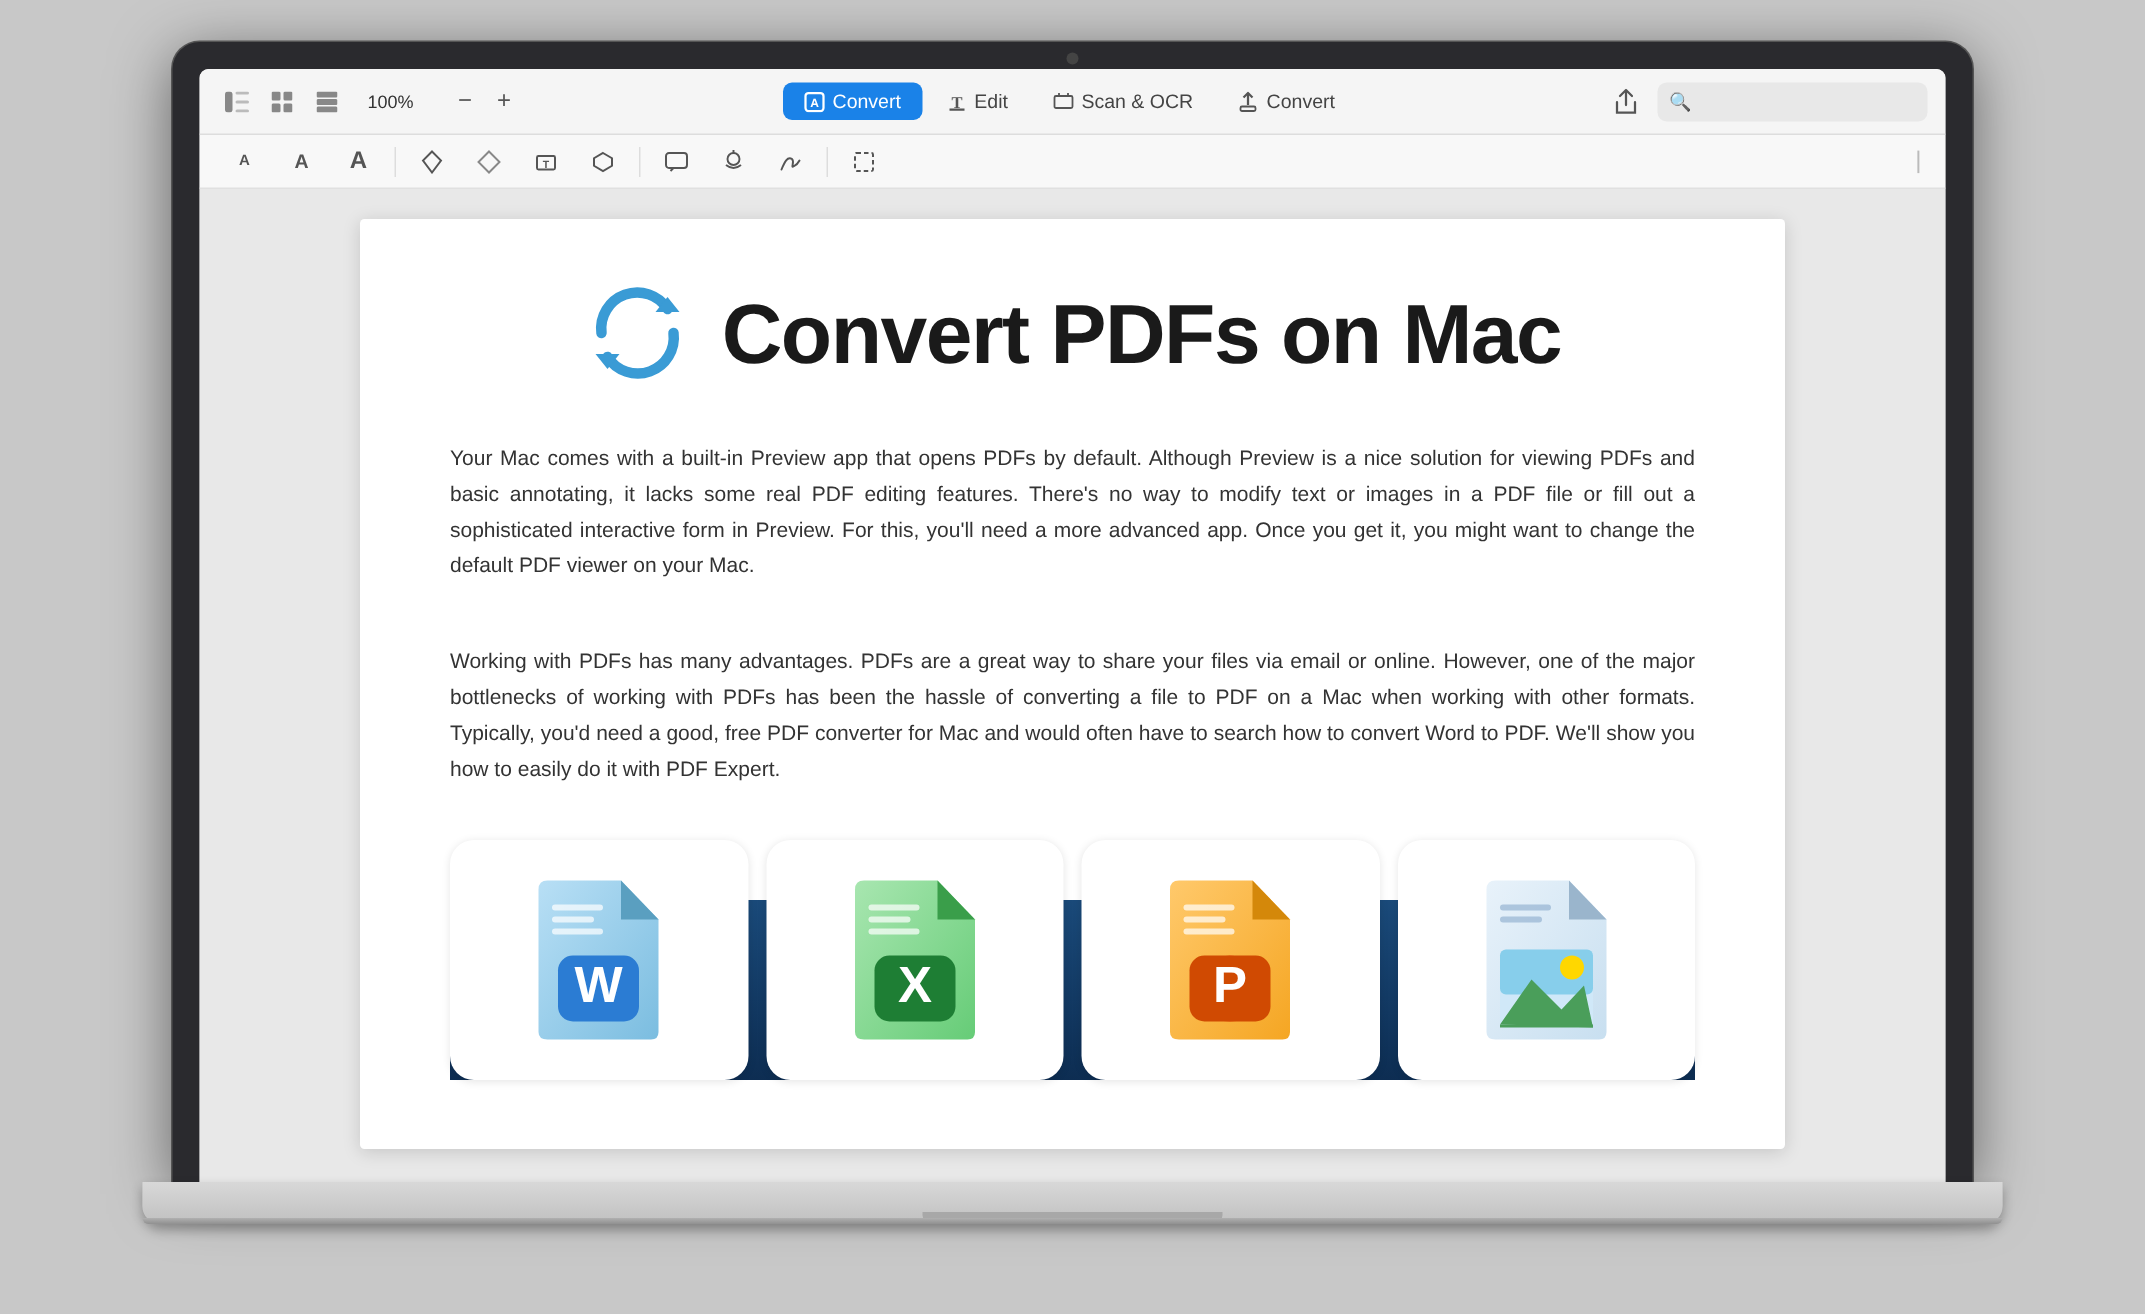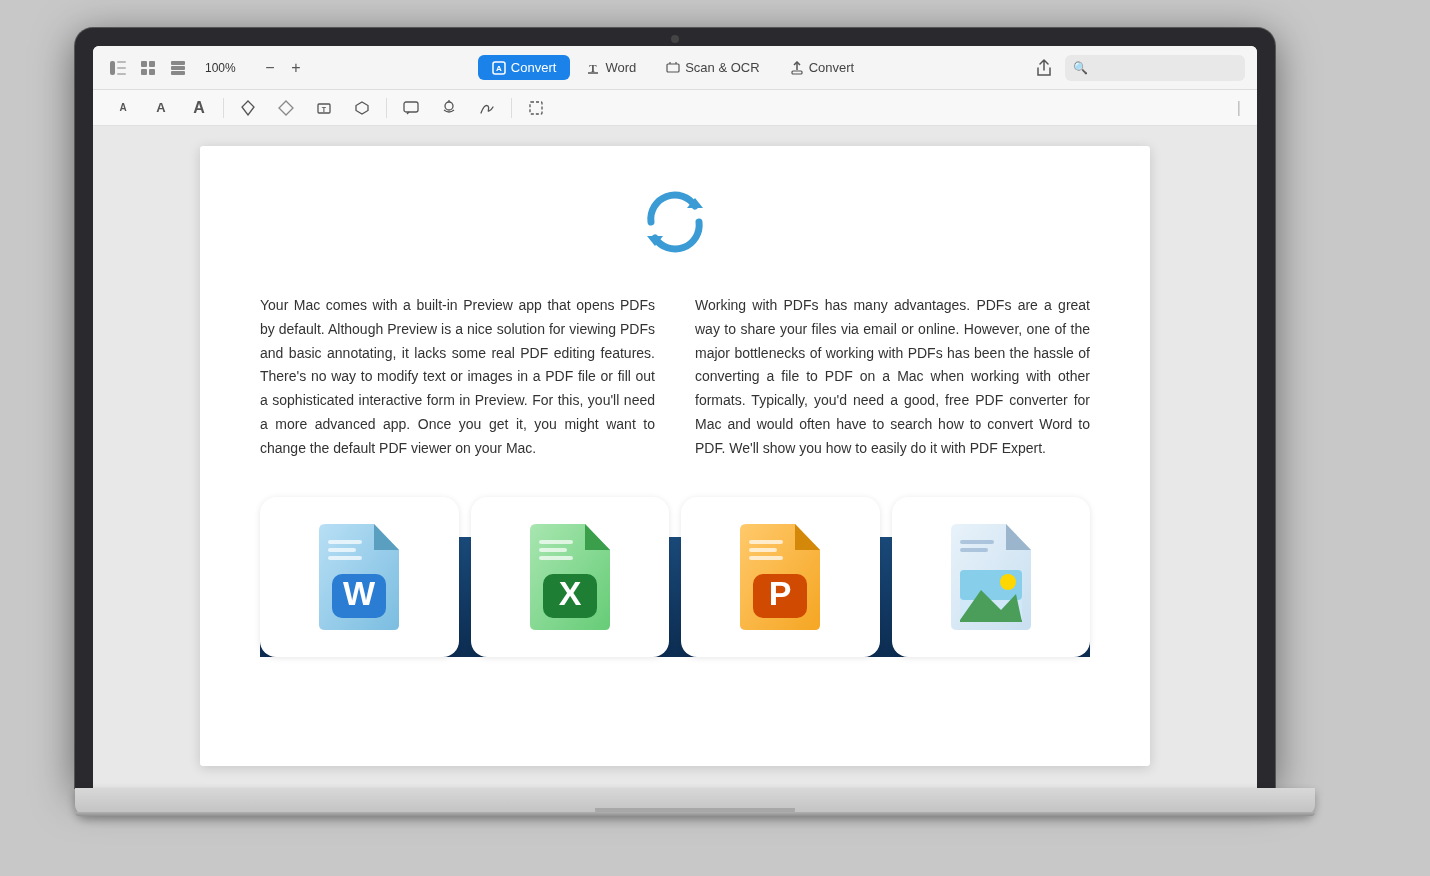--- a/index.html
+++ b/index.html
@@ -13,21 +13,21 @@
       font-family: -apple-system, BlinkMacSystemFont, 'Helvetica Neue', sans-serif;
       overflow: hidden;
     }
 
     .laptop-outer {
       width: 1280px;
       height: 820px;
       position: relative;
       display: flex;
       flex-direction: column;
-      align-items: flex-start;
+      align-items: center;
     }
 
     .laptop-screen-bezel {
       width: 1200px;
       height: 760px;
       background: #2a2a2e;
       border-radius: 18px 18px 0 0;
       padding: 18px 18px 0 18px;
       position: relative;
       box-shadow: 0 0 0 1px #555, 0 8px 40px rgba(0,0,0,0.5);
@@ -247,21 +247,21 @@
 
     .page-title {
       font-size: 56px;
       font-weight: 800;
       color: #1a1a1a;
       letter-spacing: -1px;
     }
 
     .two-col {
       display: grid;
-      grid-template-columns: 1fr 1fr;
+      grid-template-columns: 1fr;
       gap: 40px;
       margin-bottom: 36px;
     }
 
     .col-text {
       font-size: 14px;
       line-height: 1.7;
       color: #333;
       text-align: justify;
     }
@@ -381,21 +381,21 @@
               <rect x="1" y="1" width="12" height="12" rx="2" stroke="white" stroke-width="1.5" fill="none"></rect>
               <text x="7" y="10" text-anchor="middle" font-size="8" fill="white" font-weight="bold">A</text>
             </svg>
             <span>Convert</span>
           </button>
           <button class="nav-tab">
             <svg width="14" height="14" viewBox="0 0 14 14" fill="none">
               <text x="7" y="11" text-anchor="middle" font-size="11" fill="#555" font-weight="bold" font-family="serif">T</text>
               <line x1="2" y1="12" x2="12" y2="12" stroke="#555" stroke-width="1.5"></line>
             </svg>
-            <span>Word</span>
+            <span>Edit</span>
           </button>
           <button class="nav-tab">
             <svg width="14" height="14" viewBox="0 0 14 14" fill="none">
               <rect x="1" y="3" width="12" height="8" rx="1" stroke="#555" stroke-width="1.2" fill="none"></rect>
               <line x1="4" y1="1" x2="4" y2="3" stroke="#555" stroke-width="1.2"></line>
               <line x1="10" y1="1" x2="10" y2="3" stroke="#555" stroke-width="1.2"></line>
             </svg>
             <span>Scan &amp; OCR</span>
           </button>
           <button class="nav-tab">
@@ -479,20 +479,21 @@
         <div class="pdf-page">
 
           <div class="page-header">
 
             <svg class="sync-svg" viewBox="0 0 72 72" fill="none" xmlns="http://www.w3.org/2000/svg">
               <path d="M 12 36 A 24 24 0 0 1 56 20" stroke="#3a9bd5" stroke-width="7" stroke-linecap="round" fill="none"></path>
               <polygon points="56,12 64,22 48,22" fill="#3a9bd5"></polygon>
               <path d="M 60 36 A 24 24 0 0 1 16 52" stroke="#3a9bd5" stroke-width="7" stroke-linecap="round" fill="none"></path>
               <polygon points="16,60 8,50 24,50" fill="#3a9bd5"></polygon>
             </svg>
+            <h1 class="page-title">Convert PDFs on Mac</h1>
           </div>
 
           <div class="two-col">
             <p class="col-text">Your Mac comes with a built-in Preview app that opens PDFs by default. Although Preview is a nice solution for viewing PDFs and basic annotating, it lacks some real PDF editing features. There's no way to modify text or images in a PDF file or fill out a sophisticated interactive form in Preview. For this, you'll need a more advanced app. Once you get it, you might want to change the default PDF viewer on your Mac.</p>
             <p class="col-text">Working with PDFs has many advantages. PDFs are a great way to share your files via email or online. However, one of the major bottlenecks of working with PDFs has been the hassle of converting a file to PDF on a Mac when working with other formats. Typically, you'd need a good, free PDF converter for Mac and would often have to search how to convert Word to PDF. We'll show you how to easily do it with PDF Expert.</p>
           </div>
 
           <div style="position: relative;">
             <div class="ocean-bg"></div>
             <div class="icon-cards" style="position: relative; z-index: 1;">

